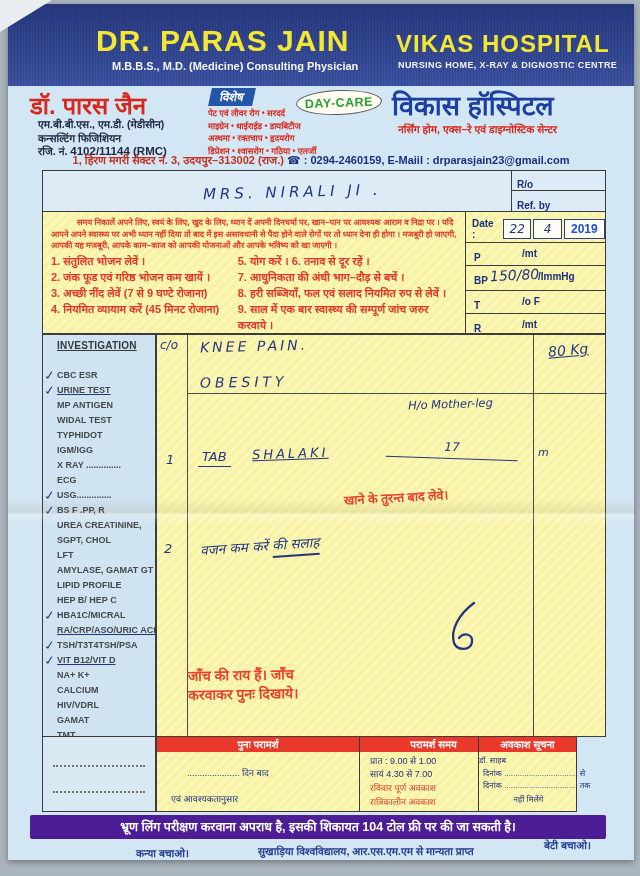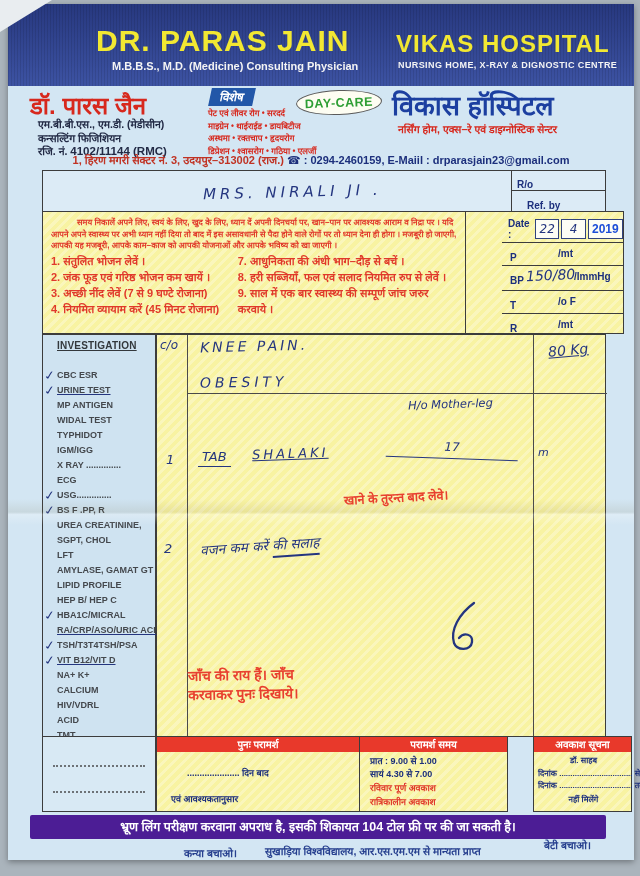--- a/index.html
+++ b/index.html
@@ -34,29 +34,29 @@
   .addr-hi { color:#c03324; }
   .addr-contact { color:#1c2f7c; }
 
   
   .bx { position:absolute; border:1.2px solid #3c3c3c; }
   .yellow { background:#f8f3a2 repeating-linear-gradient(135deg, rgba(255,255,255,.28) 0 3px, transparent 3px 7px); }
   .lbl { font-size:10px; font-weight:bold; color:#1c2f7c; }
 
   .pname-cell { left:34px; top:166px; width:470px; height:42px; background:#dcebf6; }
   .ro-cell { left:503px; top:166px; width:95px; height:21px; background:#dcebf6; padding:3px 5px; }
-  .ref-cell { left:503px; top:186px; width:95px; height:22px; background:#dcebf6; padding:4px 15px; }
+  .ref-cell { left:503px; top:186px; width:95px; height:22px; background:#dcebf6; padding:4px 5px; }
 
   .advice-box { left:34px; top:207px; width:424px; height:123px; padding:5px 8px 2px; }
   .advice-par { font-size:8.2px; line-height:1.42; color:#e0392b; font-weight:bold; text-indent:26px; }
   .tips { display:flex; margin-top:2px; }
   .tips-col { font-size:11px; color:#e0392b; font-weight:bold; line-height:1.45; }
   .tips-col.l { width:46%; } .tips-col.r { width:54%; }
 
-  .vitals-box { left:457px; top:207px; width:159px; height:123px;padding-left:36px; }
+  .vitals-box { left:457px; top:207px; width:141px; height:123px; }
   .vrow { position:relative; border-top:1px solid #3c3c3c; padding:4px 0 0 8px; }
   .vrow:first-child { border-top:none; }
   .date-row { height:30px; display:flex; align-items:center; gap:2px; padding-left:6px; }
   .dcell { width:30px; height:20px; background:#fdfdf5; border:1px solid #31437e; text-align:center; font-size:12px; line-height:19px; }
   .dcell.yr { width:44px; color:#1d4ed8; font-weight:bold; font-style:normal; }
   .unit { position:absolute; left:56px; top:5px; font-size:10px; font-weight:bold; color:#1c2f7c; }
 
   .inv-box { left:34px; top:330px; width:114px; height:403px; background:#cfe3f1; border-right:1.2px solid #3c3c3c; padding:5px 0 0 14px; }
   .inv-head { font-size:10px; font-weight:bold; color:#33383c; text-decoration:underline; letter-spacing:.2px; margin-bottom:17px; }
   .inv-item { position:relative; font-size:9px; font-weight:bold; color:#44484d; line-height:15px; white-space:nowrap; }
@@ -70,21 +70,21 @@
   .hand { font-family:"DejaVu Sans","Liberation Sans",sans-serif; font-style:italic; color:#24357f; }
   .pen { position:absolute; white-space:nowrap; }
 
   .stamp { position:absolute; color:#e8402f; font-weight:bold; white-space:nowrap; }
 
   .blank-box { left:34px; top:732px; width:114px; height:76px; background:#d8e9f4; border-right:1.2px solid #3c3c3c; border-top:1.2px solid #3c3c3c; }
   .blank-line { position:absolute; left:10px; width:92px; border-bottom:2px dotted #6d7276; }
 
   .fbox { position:absolute; top:732px; height:76px; border:1.2px solid #3c3c3c; }
   .fbox-head { height:15px; background:#e8392b; color:#fff; font-size:10px; font-weight:bold; text-align:center; line-height:15px; }
-  .fbox-body { position:relative; height:60px; font-size:9px; color:#1c2f7c; font-weight:bold; }
+  .fbox-body { position:relative; height:60px; font-size:9px; color:#1c2f7c; font-weight:normal; }
   .fb-line { position:absolute; white-space:nowrap; }
   .red-line { color:#e0392b; }
 
   .legal-strip { position:absolute; left:22px; top:811px; width:576px; height:24px; background:#4c1d95;
                  color:#fff; font-size:12.5px; font-weight:bold; text-align:center; line-height:24px; border-radius:2px; }
   .bottom-row { position:absolute; left:0; top:838px; width:626px; font-size:10.5px; font-weight:bold; color:#27408f; }
   .crease { position:absolute; left:0; top:495px; width:626px; height:26px;
             background:linear-gradient(rgba(120,110,70,0) 0%, rgba(120,110,70,.12) 50%, rgba(255,255,255,.25) 60%, rgba(120,110,70,0) 100%); pointer-events:none; }
 </style>
 </head>
@@ -143,20 +143,21 @@
       <div class="tips">
         <div class="tips-col l">
 
         <div class="tip">1. संतुलित भोजन लेवें ।</div>
             <div class="tip">2. जंक फूड एवं गरिष्ठ भोजन कम खायें ।</div>
             <div class="tip">3. अच्छी नींद लेवें (7 से 9 घण्टे रोजाना)</div>
             <div class="tip">4. नियमित व्यायाम करें (45 मिनट रोजाना)</div>
           </div>
         <div class="tips-col r">
 
+        <div class="tip">5. योग करें ।   6. तनाव से दूर रहें ।</div>
             <div class="tip">7. आधुनिकता की अंधी भाग–दौड़ से बचें ।</div>
             <div class="tip">8. हरी सब्जियाँ, फल एवं सलाद नियमित रुप से लेवें ।</div>
             <div class="tip">9. साल में एक बार स्वास्थ्य की सम्पूर्ण जांच जरुर करवाये ।</div>
           </div>
       </div>
     </div>
 
     <div class="bx yellow vitals-box">
       <div class="vrow date-row">
         <span class="lbl" style="margin-right:3px;">Date :</span>
@@ -203,21 +204,21 @@
           <div class="inv-item"><span>AMYLASE, GAMAT GT</span></div>
           <div class="inv-item"><span>LIPID PROFILE</span></div>
           <div class="inv-item"><span>HEP B/ HEP C</span></div>
           <div class="inv-item checked"><span>HBA1C/MICRAL</span></div>
           <div class="inv-item underlined"><span>RA/CRP/ASO/URIC ACID</span></div>
           <div class="inv-item checked"><span>TSH/T3T4TSH/PSA</span></div>
           <div class="inv-item checked underlined"><span>VIT B12/VIT D</span></div>
           <div class="inv-item"><span>NA+ K+</span></div>
           <div class="inv-item"><span>CALCIUM</span></div>
           <div class="inv-item"><span>HIV/VDRL</span></div>
-          <div class="inv-item"><span>ACID</span></div>
+          <div class="inv-item"><span>GAMAT</span></div>
           <div class="inv-item"><span>TMT</span></div>
         </div>
     </div>
 
     <div class="bx yellow main-box">
       <div class="vline" style="left:30px;"></div>
       <div class="vline" style="left:376px;"></div>
       <div class="hdiv"></div>
     </div>
     <div class="crease"></div>
@@ -266,32 +267,32 @@
     </div>
     <div class="fbox yellow" style="left:351px; width:149px;">
       <div class="fbox-head">परामर्श समय</div>
       <div class="fbox-body">
         <div class="fb-line" style="left:10px; top:2px;">प्रात : 9.00 से 1.00</div>
         <div class="fb-line" style="left:10px; top:15px;">सायं 4.30 से 7.00</div>
         <div class="fb-line red-line" style="left:10px; top:29px;">रविवार पूर्ण अवकाश</div>
         <div class="fb-line red-line" style="left:10px; top:43px;">रात्रिकालीन अवकाश</div>
       </div>
     </div>
-    <div class="fbox yellow" style="left:525px; width:99px;">
+    <div class="fbox yellow" style="left:470px; width:99px;">
       <div class="fbox-head">अवकाश सूचना</div>
       <div class="fbox-body" style="font-size:8px;">
-        <div class="fb-line" style="left:0; top:2px; width:99px; text-align:center;">डॉ. साहब</div>
+        <div class="fb-line" style="left:0; top:2px; width:99px; text-align:left;">डॉ. साहब</div>
         <div class="fb-line" style="left:4px; top:15px;">दिनांक ................................. से</div>
         <div class="fb-line" style="left:4px; top:27px;">दिनांक ................................. तक</div>
         <div class="fb-line" style="left:0; top:41px; width:99px; text-align:center;">नहीं मिलेंगे</div>
       </div>
     </div>
 
     <div class="legal-strip">भ्रूण लिंग परीक्षण करवाना अपराध है, इसकी शिकायत 104 टोल फ्री पर की जा सकती है।</div>
 
     <div class="bottom-row">
-      <span style="position:absolute; left:128px; top:4px;margin-left:48px;">कन्या बचाओ।</span>
-      <span style="position:absolute; left:250px; top:2px;margin-left:7px;">सुखाड़िया विश्वविद्यालय, आर.एस.एम.एम से मान्यता प्राप्त</span>
+      <span style="position:absolute; left:128px; top:4px;">कन्या बचाओ।</span>
+      <span style="position:absolute; left:250px; top:2px;">सुखाड़िया विश्वविद्यालय, आर.एस.एम.एम से मान्यता प्राप्त</span>
       <span style="position:absolute; left:536px; top:-4px;">बेटी बचाओ।</span>
     </div>
 
   </div>
 </div>
 
 </body></html>

